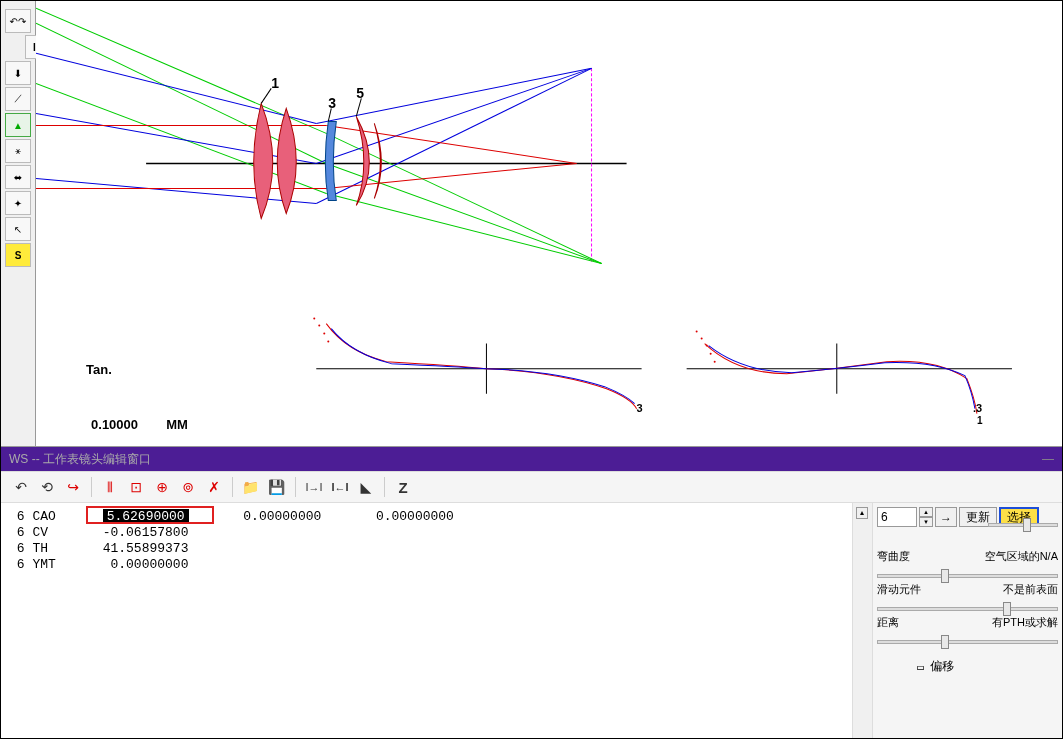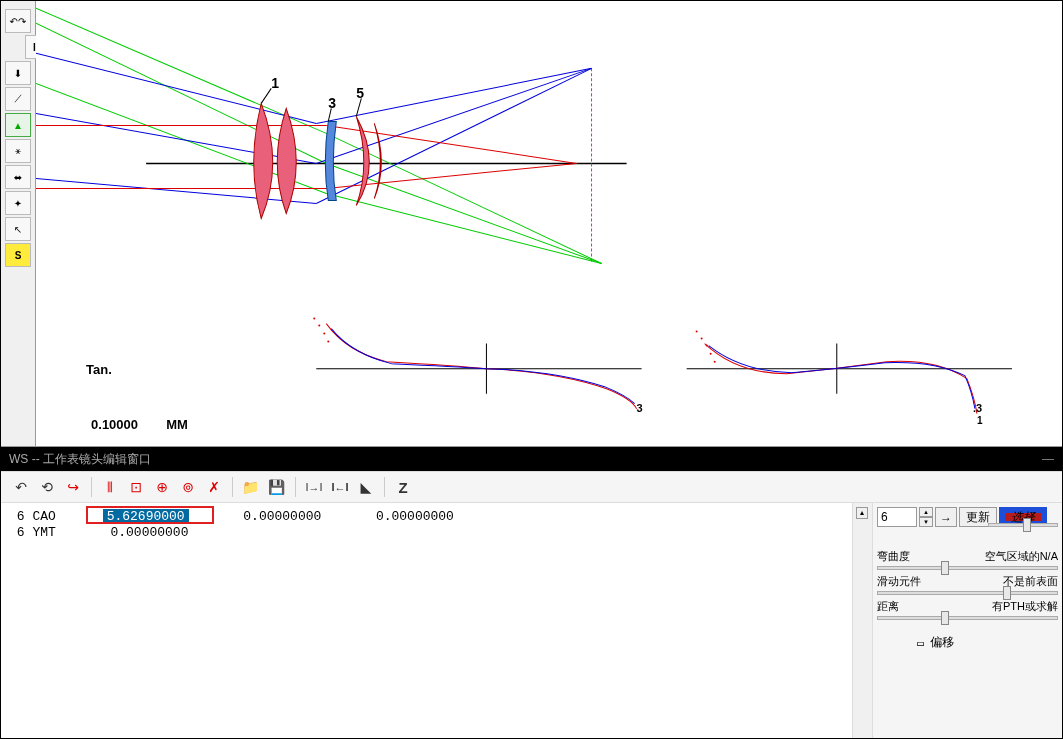--- a/index.html
+++ b/index.html
@@ -6,39 +6,39 @@
 body { font-family: "Microsoft YaHei", Arial, sans-serif; font-size: 12px; background: #fff; }
 .main-container { width: 1063px; height: 739px; border: 1px solid #000; display: flex; flex-direction: column; }
 .top-panel { height: 446px; display: flex; border-bottom: 1px solid #999; background: #fff; }
 .left-toolbar { width: 35px; background: #f0f0f0; border-right: 1px solid #999; padding-top: 8px; display: flex; flex-direction: column; align-items: center; gap: 2px; }
 .tool-btn { width: 26px; height: 24px; border: 1px solid #bbb; background: #f8f8f8; display: flex; align-items: center; justify-content: center; cursor: pointer; font-size: 10px; }
 .tool-btn.active { background: #e8f4e8; border-color: #4a4; }
 .tool-btn.yellow { background: #ffeb3b; }
 .diagram-area { flex: 1; position: relative; background: #fff; overflow: hidden; }
 .optical-diagram { position: absolute; top: 0; left: 0; width: 100%; height: 100%; }
 .bottom-section { flex: 1; display: flex; flex-direction: column; }
-.ws-title { height: 24px; background: #000000; color: #aaa; padding: 4px 8px; font-size: 12px; display: flex; justify-content: space-between; align-items: center; }
+.ws-title { height: 24px; background: #4c1d95; color: #aaa; padding: 4px 8px; font-size: 12px; display: flex; justify-content: space-between; align-items: center; }
 .ws-toolbar { height: 32px; background: #f5f5f5; border-top: 1px solid #ddd; border-bottom: 1px solid #ddd; display: flex; align-items: center; padding: 0 8px; gap: 2px; }
 .ws-tool { width: 24px; height: 22px; display: flex; align-items: center; justify-content: center; cursor: pointer; font-size: 14px; color: #333; }
 .ws-tool.sep { width: 1px; height: 20px; background: #ccc; margin: 0 4px; }
 .ws-main { flex: 1; display: flex; }
 .data-area { flex: 1; padding: 6px 8px; font-family: "Courier New", monospace; font-size: 13px; background: #fff; position: relative; overflow: auto; }
 .data-line { white-space: pre; line-height: 16px; }
-.highlighted { background: #0369a1; color: #fff; padding: 0 4px; }
+.highlighted { background: #000000; color: #fff; padding: 0 4px; }
 .red-box { border: 2px solid #e02020; position: absolute; pointer-events: none; }
 .scrollbar { width: 20px; background: #f0f0f0; border-left: 1px solid #ddd; position: relative; }
 .right-panel { width: 190px; border-left: 1px solid #ddd; background: #f5f5f5; padding: 4px; display: flex; flex-direction: column; gap: 4px; }
 .input-row { display: flex; gap: 2px; align-items: center; }
 .num-input { width: 40px; height: 20px; border: 1px solid #999; padding: 0 3px; font-size: 12px; }
 .spin-btns { display: flex; flex-direction: column; }
 .spin-btn { width: 14px; height: 10px; border: 1px solid #999; background: #f0f0f0; font-size: 7px; line-height: 7px; text-align: center; cursor: pointer; }
 .btn { height: 20px; border: 1px solid #999; background: #f0f0f0; padding: 0 6px; font-size: 12px; cursor: pointer; display: flex; align-items: center; }
-.btn.select { border: 6px solid #1d4ed8; background: #b91c1c; font-style: italic; }
+.btn.select { border: 2px solid #1d4ed8; background: #fde047; }
 .info-box { border: 2px solid #e02020; background: #fff; padding: 3px 5px; font-size: 12px; }
-.slider-row { display: flex; flex-direction: column; gap: 2px; padding: 2px 0; }
+.slider-row { display: flex; flex-direction: column; gap: 10px; padding: 2px 0; }
 .slider-labels { display: flex; justify-content: space-between; font-size: 11px; }
 .slider-track { height: 4px; background: #ddd; border: 1px solid #aaa; position: relative; }
 .slider-thumb { position: absolute; width: 8px; height: 14px; background: #e8e8e8; border: 1px solid #888; top: -6px; }
 .checkbox-row { display: flex; align-items: center; gap: 6px; font-size: 12px; padding: 8px 0 0 40px; }
 </style>
 </head>
 <body>
 
 <div class="main-container">
   <div class="top-panel">
@@ -144,20 +144,22 @@
       <div class="ws-tool sep"></div>
       <div class="ws-tool" style="font-weight:normal;font-size:11px;">I→I</div>
       <div class="ws-tool" style="font-weight:bold;font-size:11px;">I←I</div>
       <div class="ws-tool">◣</div>
       <div class="ws-tool sep"></div>
       <div class="ws-tool" style="font-weight:bold;font-size:15px;">Z</div>
     </div>
     <div class="ws-main">
       <div class="data-area">
 <div class="data-line"> <span>6</span> <span>CAO</span>      <span class="highlighted">5.62690000</span>       <span>0.00000000</span>       <span>0.00000000</span></div>
+<div class="data-line"> <span>6</span> <span>CV</span>       <span>-0.06157800</span></div>
+<div class="data-line"> <span>6</span> <span>TH</span>       <span>41.55899373</span></div>
 <div class="data-line"> <span>6</span> <span>YMT</span>       <span>0.00000000</span></div>
         <div class="red-box" style="left:85px;top:3px;width:128px;height:18px;"></div>
       </div>
       <div class="scrollbar">
         <div style="position:absolute;top:4px;left:3px;width:12px;height:12px;border:1px solid #999;background:#f0f0f0;font-size:8px;text-align:center;">▴</div>
       </div>
       <div class="right-panel">
         <div class="input-row">
           <input class="num-input" value="6" style="">
           <div class="spin-btns">

